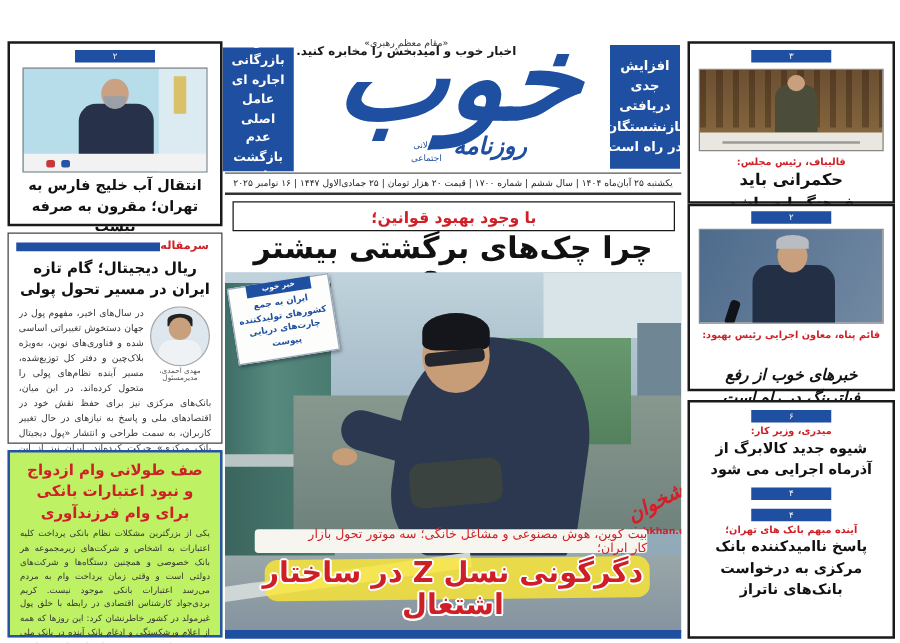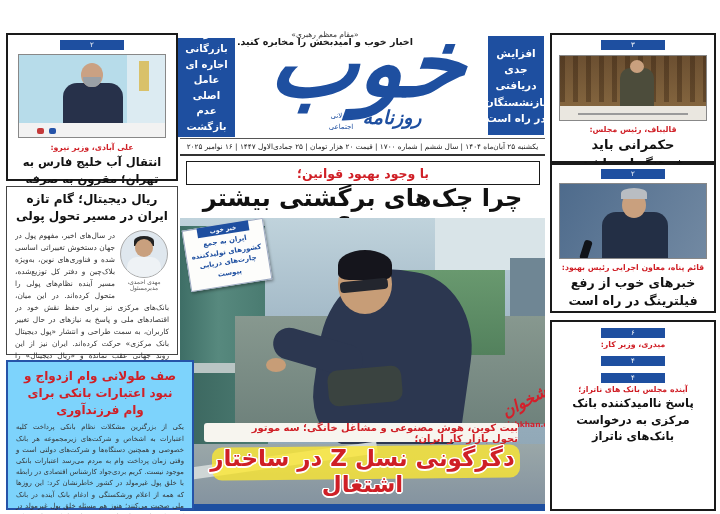--- a/index.html
+++ b/index.html
@@ -51,21 +51,21 @@
   .ph-rail{left:-12px;top:238px;width:210px;height:12px;background:#cfd6d6;transform:rotate(-8deg);}
   
   .badge-card{left:6px;top:6px;width:80px;height:60px;background:#fdfdfb;border:1px solid #9aa7c0;
     transform:rotate(-9deg);box-shadow:1px 2px 3px rgba(0,0,0,.35);}
   .badge-ribbon{left:14px;top:-1px;width:52px;height:10px;background:#1e4fa0;color:#fff;font-size:6px;
     line-height:10px;text-align:center;position:absolute;font-weight:bold;}
   .badge-text{position:absolute;left:2px;top:11px;width:76px;font-size:7px;font-weight:bold;color:#1e4fa0;
     text-align:center;line-height:1.5;}
   .strip-red{left:24px;top:205px;width:314px;height:19px;background:#f7f5ef;border-radius:3px;
     display:flex;align-items:center;justify-content:center;}
-  .strip-red span{color:#d02027;font-weight:bold;font-size:10px;margin-left:29px;}
+  .strip-red span{color:#d02027;font-weight:normal;font-size:10px;margin-left:29px;}
   .hl-yellow{left:32px;top:228px;width:308px;height:33px;background:#ffe92e;opacity:.78;border-radius:10px;transform:rotate(-.6deg);}
   .strip-main{left:0;top:227px;width:365px;text-align:center;font-size:23px;font-weight:800;color:#cf1f26;
     text-shadow:-1.5px 0 #fff,1.5px 0 #fff,0 -1.5px #fff,0 1.5px #fff,-1px -1px #fff,1px 1px #fff,-1px 1px #fff,1px -1px #fff;}
   .strip-sub{left:106px;top:264px;width:248px;height:18px;background:#f5f3ed;border-radius:4px;
     display:flex;align-items:center;justify-content:center;}
   .strip-sub span{color:#1e4fa0;font-weight:bold;font-size:9px;}
   .watermark{left:318px;top:172px;width:60px;color:#d41f2a;font-size:16px;font-weight:800;transform:rotate(-28deg);font-style:italic;}
   .watermark-site{left:322px;top:202px;width:60px;color:#d41f2a;font-size:7.5px;font-weight:bold;direction:ltr;text-align:left;}
   .bottom-bar{left:180px;top:504px;width:365px;height:7px;background:#1e4fa0;}
   
@@ -74,21 +74,21 @@
   .kicker-red{color:#d02027;font-weight:bold;font-size:7.8px;text-align:center;}
   .story-title{font-weight:bold;color:#111;text-align:center;line-height:1.45;}
   .thumb{border:1px solid #888;box-sizing:border-box;position:relative;overflow:hidden;}
   
   .rbox1{left:550px;top:33px;width:166px;height:130px;}
   .rbox2{left:550px;top:163px;width:166px;height:150px;}
   .rbox3{left:550px;top:320px;width:166px;height:191px;}
   
   .lbox1{left:6px;top:33px;width:172px;height:148px;}
   .edit-box{left:6px;top:186px;width:172px;height:169px;border:1px solid #444;background:#fff;box-sizing:border-box;}
-  .loans-box{left:6px;top:360px;width:188px;height:150px;border:2px solid #2553a8;background:#7dd3fc;box-sizing:border-box;}
+  .loans-box{left:6px;top:360px;width:172px;height:150px;border:2px solid #2553a8;background:#bef264;box-sizing:border-box;}
   .edit-label-bar{background:#1e4fa0;height:7px;flex:1;}
   .edit-label{color:#d02027;font-weight:bold;font-size:9px;margin-right:4px;}
   .body-text{font-size:7.4px;color:#333;text-align:justify;line-height:1.62;}
   .more-red{color:#d02027;font-weight:bold;font-size:7px;}
   .avatar{width:46px;height:46px;border-radius:50%;background:#dfe7ee;border:1px solid #aaa;position:relative;overflow:hidden;}
   .avatar .a-head{position:absolute;left:14px;top:8px;width:18px;height:18px;background:#c9a07e;border-radius:50%;}
   .avatar .a-hair{position:absolute;left:13px;top:5px;width:20px;height:10px;background:#222;border-radius:50% 50% 0 0;}
   .avatar .a-body{position:absolute;left:6px;top:26px;width:34px;height:20px;background:#eef2f5;border-radius:10px 10px 0 0;}
   .avatar-cap{font-size:5.8px;color:#555;text-align:center;margin-top:1px;}
 </style>
@@ -162,49 +162,53 @@
 
 <div class="abs news-box rbox2">
   <div class="bar-num" style="margin-top:4px;">۲</div>
   <div class="thumb" style="margin:4px 7px 0;height:76px;background:linear-gradient(120deg,#4e6b8c,#7289a2);">
     <div class="abs" style="left:42px;top:28px;width:66px;height:48px;background:#232f45;border-radius:14px 14px 0 0;"></div>
     <div class="abs" style="left:62px;top:8px;width:24px;height:26px;background:#c9a07e;border-radius:50%;"></div>
     <div class="abs" style="left:61px;top:4px;width:26px;height:11px;background:#b9bdc2;border-radius:50% 50% 0 0;"></div>
     <div class="abs" style="left:22px;top:56px;width:8px;height:20px;background:#101318;border-radius:3px;transform:rotate(18deg);"></div>
   </div>
   <div class="kicker-red" style="margin-top:4px;">قائم پناه، معاون اجرایی رئیس بهبود:</div>
-  <div class="story-title" style="font-size:12.5px;margin:2px 6px 0;">خبرهای خوب از رفع فیلترینگ در راه است</div>
+  <div class="story-title" style="font-size:12.5px;margin:19px 6px 0;font-style:italic;">خبرهای خوب از رفع فیلترینگ در راه است</div>
 </div>
 
 <div class="abs news-box rbox3">
   <div class="bar-num" style="margin-top:6px;">۶</div>
   <div class="kicker-red" style="margin-top:2px;">میدری، وزیر کار:</div>
+  <div class="story-title" style="font-size:11.5px;margin:1px 8px 0;">شیوه جدید کالابرگ از آذرماه اجرایی می شود</div>
   <div class="bar-num" style="margin-top:7px;">۴</div>
   <div class="bar-num" style="margin-top:7px;">۴</div>
-  <div class="kicker-red" style="margin-top:2px;">آینده مجلس بانک های ناتراز؛</div>
+  <div class="kicker-red" style="margin-top:2px;">آینده مبهم بانک های تهران؛</div>
   <div class="story-title" style="font-size:11.5px;margin:1px 6px 0;">پاسخ ناامیدکننده بانک مرکزی به درخواست بانک‌های ناتراز</div>
 </div>
 
 <div class="abs news-box lbox1">
   <div class="bar-num" style="margin-top:5px;">۲</div>
   <div class="thumb" style="margin:4px 10px 0;height:84px;background:#b7dcea;">
     <div class="abs" style="left:108px;top:0;width:40px;height:84px;background:#dcebf2;"></div>
     <div class="abs" style="left:120px;top:6px;width:10px;height:30px;background:#d9c16a;"></div>
     <div class="abs" style="left:44px;top:28px;width:60px;height:44px;background:#27314a;border-radius:14px 14px 0 0;"></div>
     <div class="abs" style="left:62px;top:8px;width:22px;height:24px;background:#caa183;border-radius:50%;"></div>
     <div class="abs" style="left:64px;top:22px;width:18px;height:10px;background:#9aa0a6;border-radius:0 0 8px 8px;"></div>
     <div class="abs" style="left:0;top:68px;width:100%;height:16px;background:#f2f2f2;"></div>
     <div class="abs" style="left:18px;top:73px;width:7px;height:6px;background:#c43a3a;border-radius:2px;"></div>
     <div class="abs" style="left:30px;top:73px;width:7px;height:6px;background:#2553a8;border-radius:2px;"></div>
   </div>
-  <div class="kicker-red" style="margin-top:5px;">علی آبادی، وزیر نیرو:</div>
   <div class="story-title" style="font-size:11.5px;margin:2px 8px 0;">انتقال آب خلیج فارس به تهران؛ مقرون به صرفه نیست</div>
 </div>
 
 <div class="abs edit-box">
+  <div style="display:flex;align-items:center;margin:5px 6px 0;">
+    <span class="edit-label">سرمقاله</span>
+    <span class="edit-label-bar"></span>
+  </div>
   <div class="story-title" style="font-size:12px;margin:4px 8px 0;">ریال دیجیتال؛ گام تازه ایران در مسیر تحول پولی</div>
   <div style="margin:4px 8px 0;overflow:hidden;">
     <div style="float:right;width:50px;margin-left:4px;text-align:center;">
       <div class="avatar" style="margin:0 auto;">
         <div class="a-hair"></div>
         <div class="a-head"></div>
         <div class="a-body"></div>
       </div>
       <div class="avatar-cap">مهدی احمدی، مدیرمسئول</div>
     </div>

